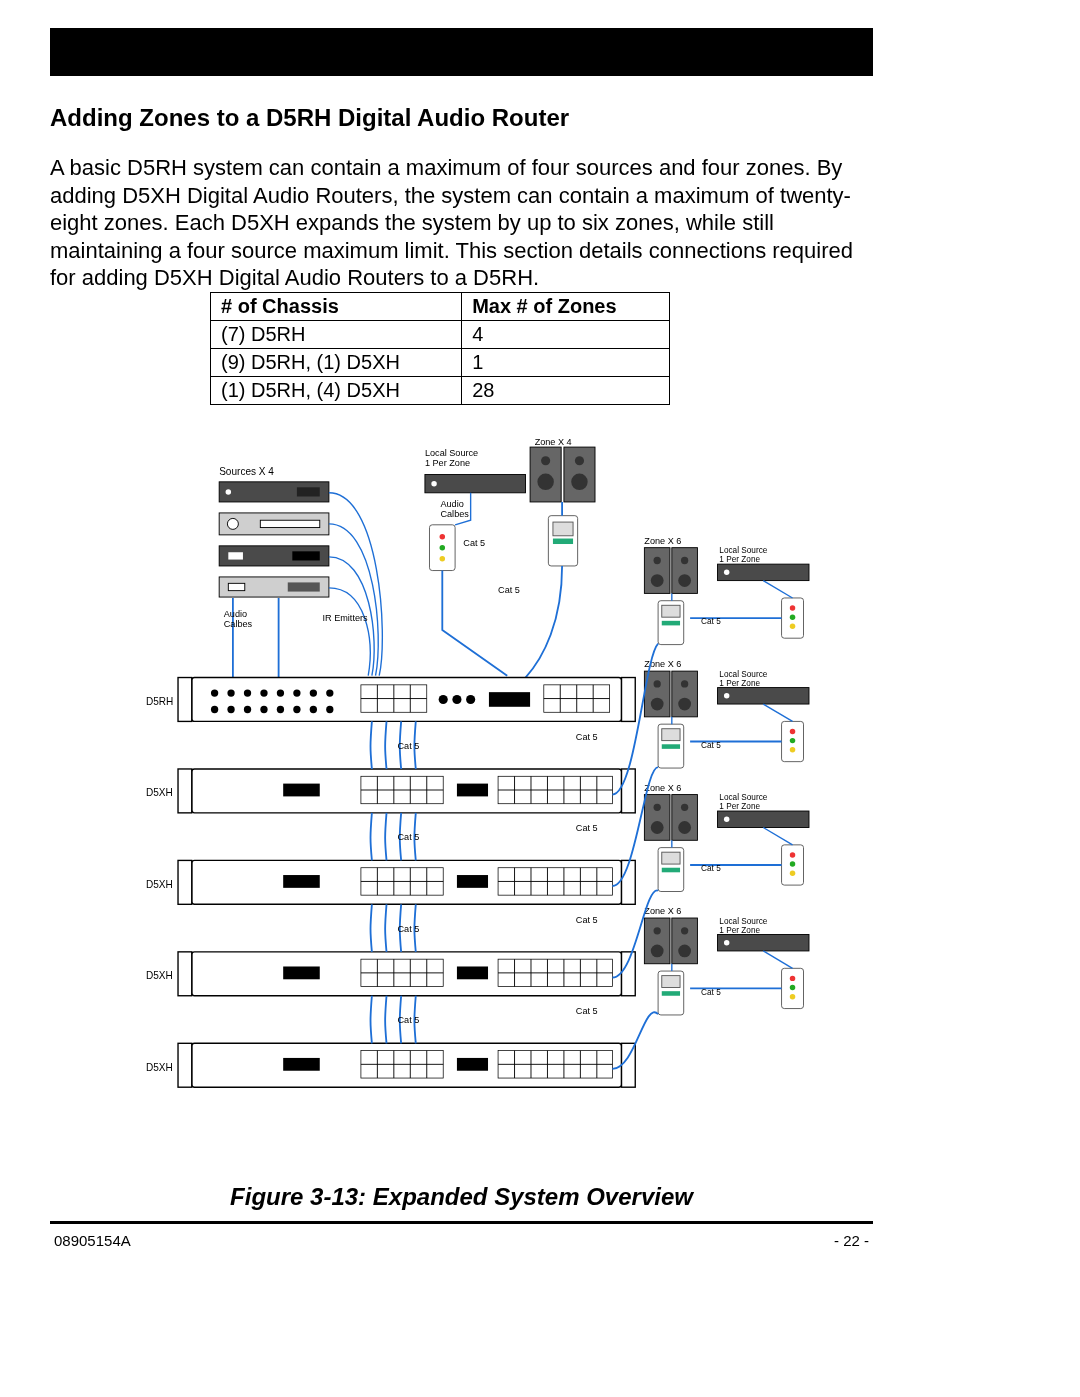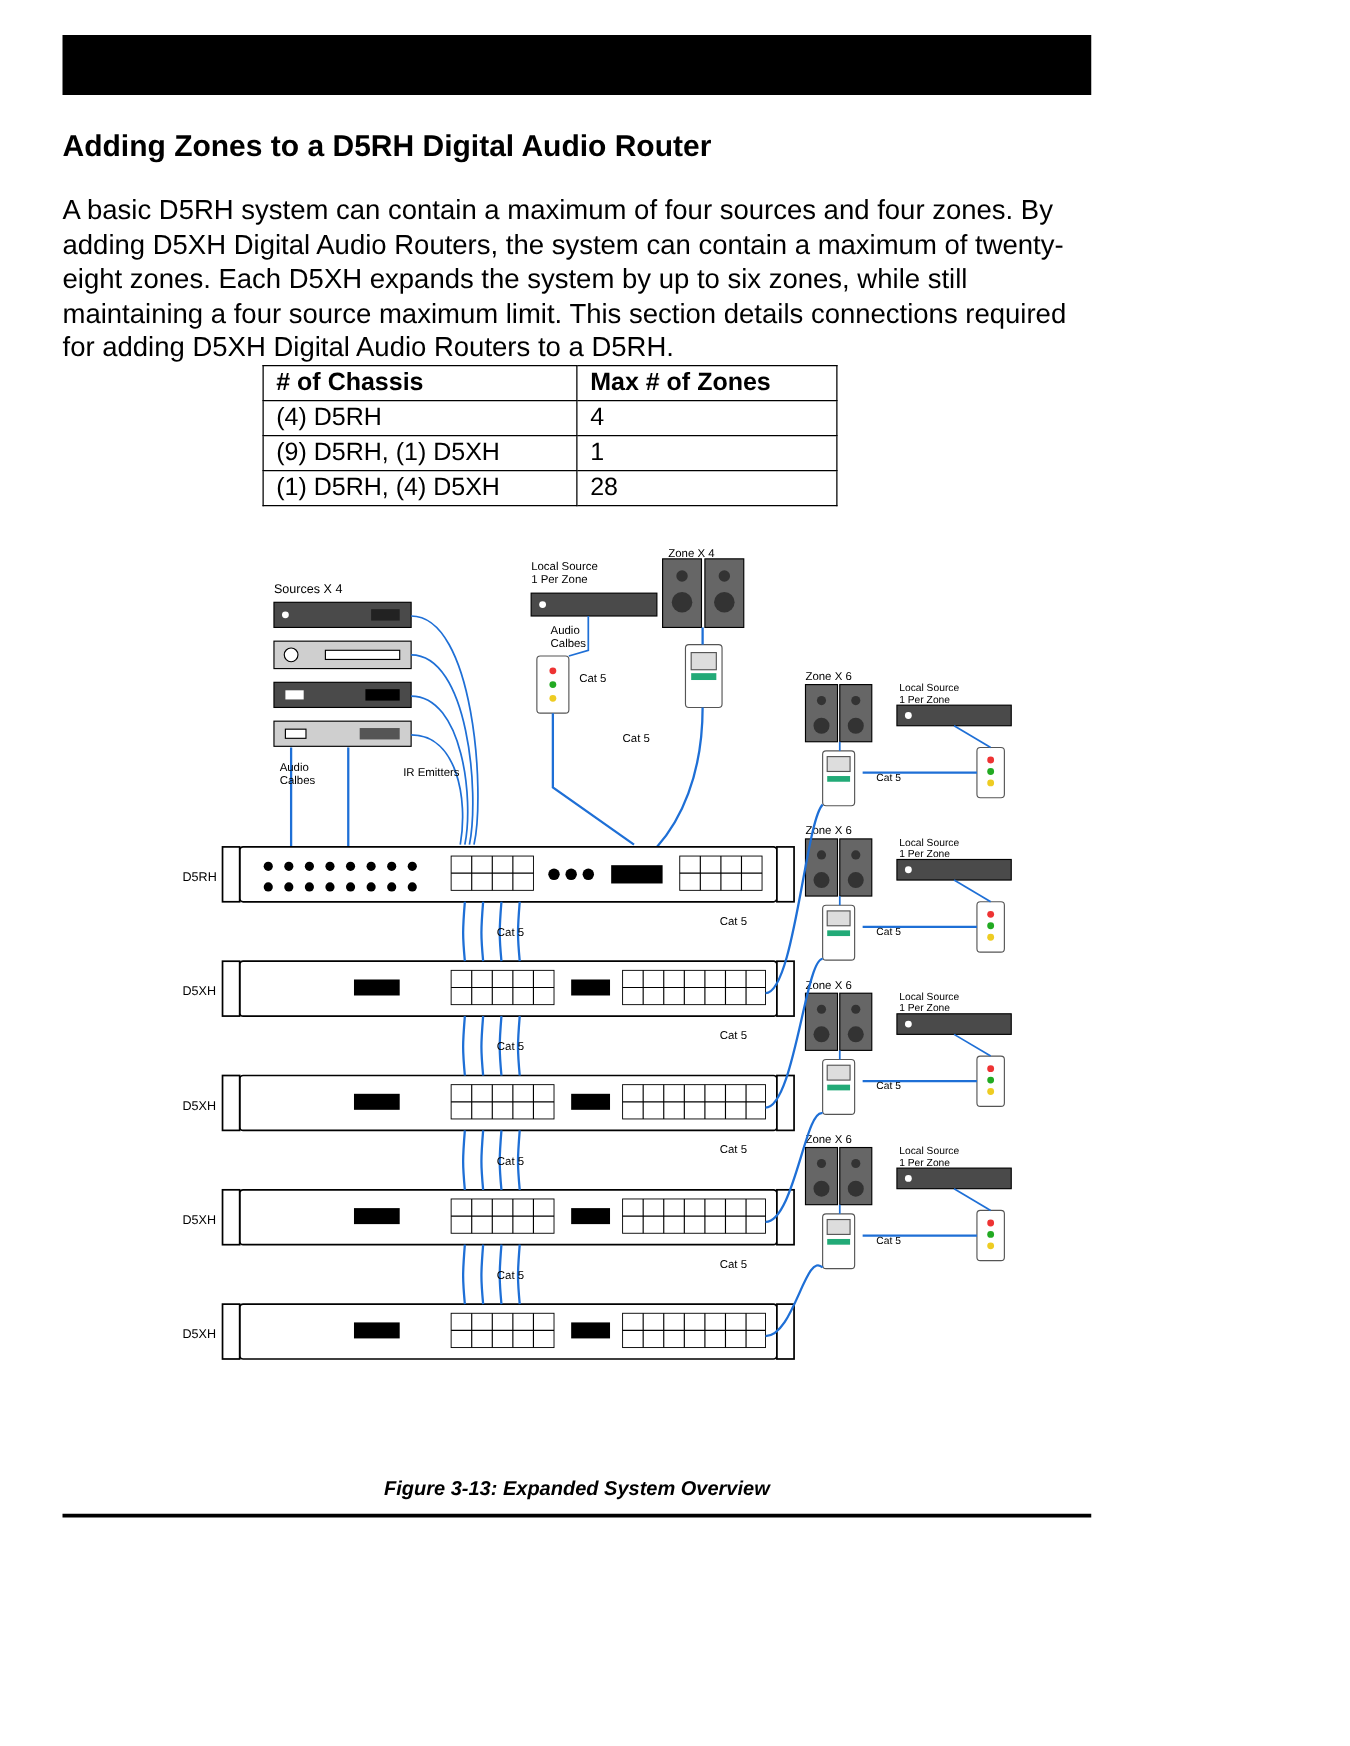--- a/index.html
+++ b/index.html
@@ -6,21 +6,21 @@
   html, body { width: 1080px; background: #fff; font-family: Arial, Helvetica, sans-serif; color:#000; }
   .page { width: 923px; padding: 28px 50px 20px 50px; }
   .black-bar { background:#000; height:48px; margin-bottom:28px; }
   .sep-line { background:#000; height:3px; margin-top:10px; margin-bottom:6px; }
   h1.title { font-size:24px; font-weight:bold; margin-bottom:22px; }
   p.body { font-size:22px; line-height:1.25; margin-bottom:0; }
   table.chassis { border-collapse:collapse; width:460px; margin-left:160px; }
   table.chassis th, table.chassis td { border:1px solid #000; padding:2px 10px; font-size:20px; text-align:left; }
   table.chassis th { font-weight:bold; }
   .figure-holder { width:100%; display:flex; justify-content:center; }
-  .figure-caption { font-style:italic; font-weight:bold; font-size:16px; text-align:center; margin-top:8px; }
+  .figure-caption { font-style:italic; font-weight:bold; font-size:24px; text-align:center; margin-top:8px; }
   .footer { display:flex; justify-content:space-between; font-size:15px; padding:2px 4px 0 4px; }
 
   
   svg text { font-family: 'Segoe UI', Arial, sans-serif; font-size:11px; fill:#000; }
   svg .lbl-s { font-size:10px; }
   svg .lbl-xs { font-size:9px; }
   svg .wire-blue { stroke:#1e6fd6; stroke-width:2; fill:none; }
   svg .wire-thin { stroke:#1e6fd6; stroke-width:1.5; fill:none; }
   svg .dev { fill:#fff; stroke:#000; stroke-width:1.5; }
   svg .dev-dark { fill:#4a4a4a; stroke:#000; stroke-width:1; }
@@ -41,21 +41,21 @@
 
   <p class="body">A basic D5RH system can contain a maximum of four sources and four zones. By adding D5XH Digital Audio Routers, the system can contain a maximum of twenty-eight zones. Each D5XH expands the system by up to six zones, while still maintaining a four source maximum limit. This section details connections required for adding D5XH Digital Audio Routers to a D5RH.</p>
 
   <table class="chassis">
     <tbody>
         <tr>
       <th># of Chassis</th>
       <th>Max # of Zones</th>
     </tr>
     <tr>
-          <td>(4) D5RH</td>
+          <td>(7) D5RH</td>
           <td>4</td>
         </tr>
     <tr>
           <td>(9) D5RH, (1) D5XH</td>
           <td>1</td>
         </tr>
     <tr>
           <td>(1) D5RH, (4) D5XH</td>
           <td>28</td>
         </tr>
@@ -305,13 +305,17 @@
       <text x="575" y="430" class="lbl-s">Cat 5</text>
       <text x="575" y="530" class="lbl-s">Cat 5</text>
       <text x="575" y="630" class="lbl-s">Cat 5</text>
 
     </svg>
   </div>
 
   <div class="figure-caption">Figure 3-13: Expanded System Overview</div>
 
   <div class="sep-line"></div>
+  <div class="footer">
+    <span>08905154A</span>
+    <span>- 22 -</span>
+  </div>
 </div>
 
 </body></html>

